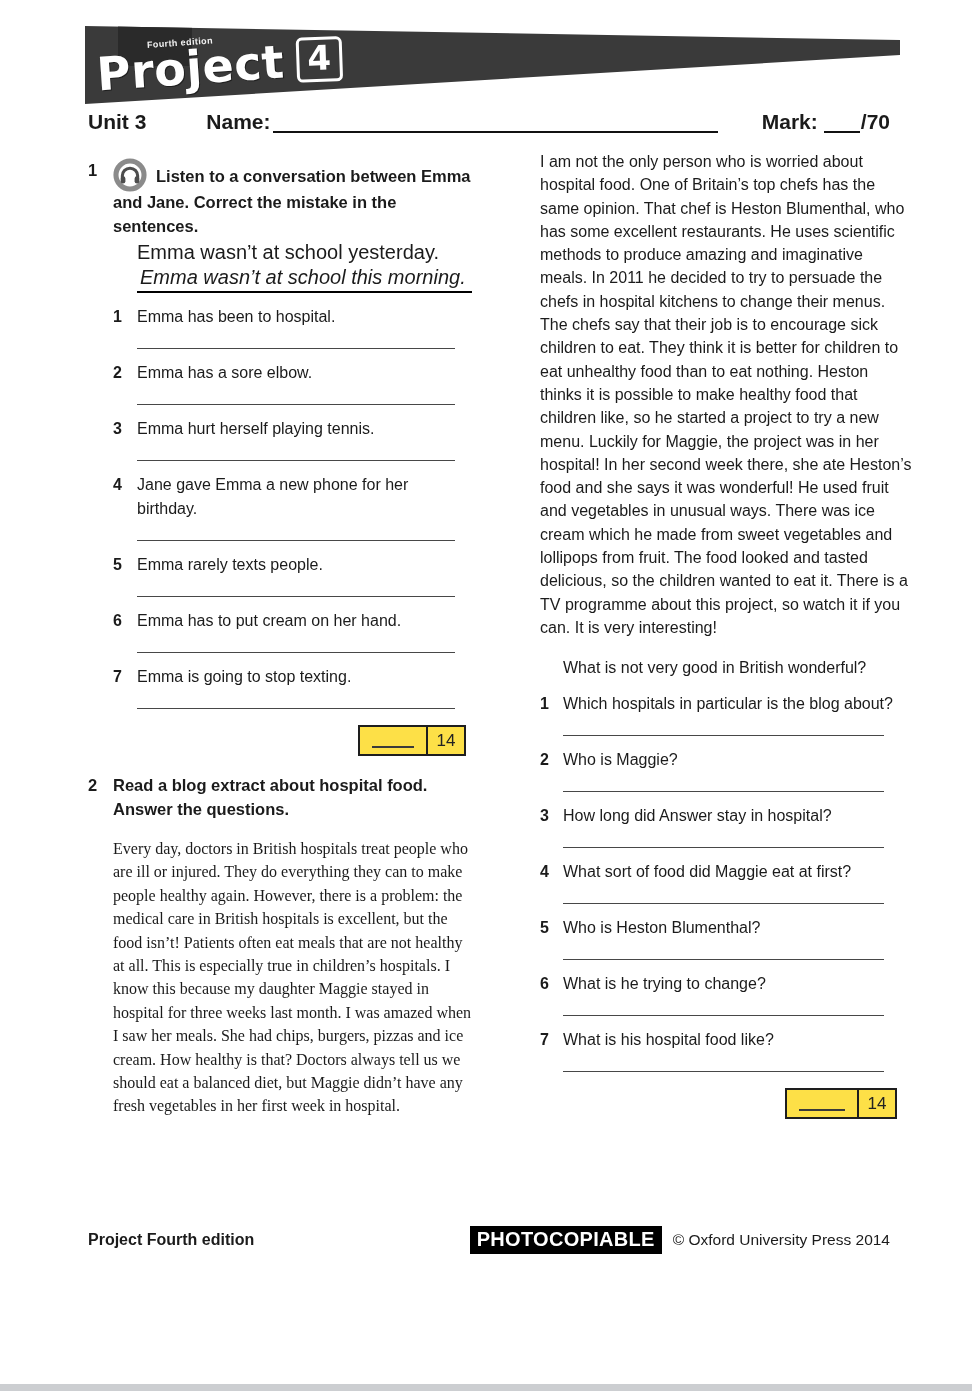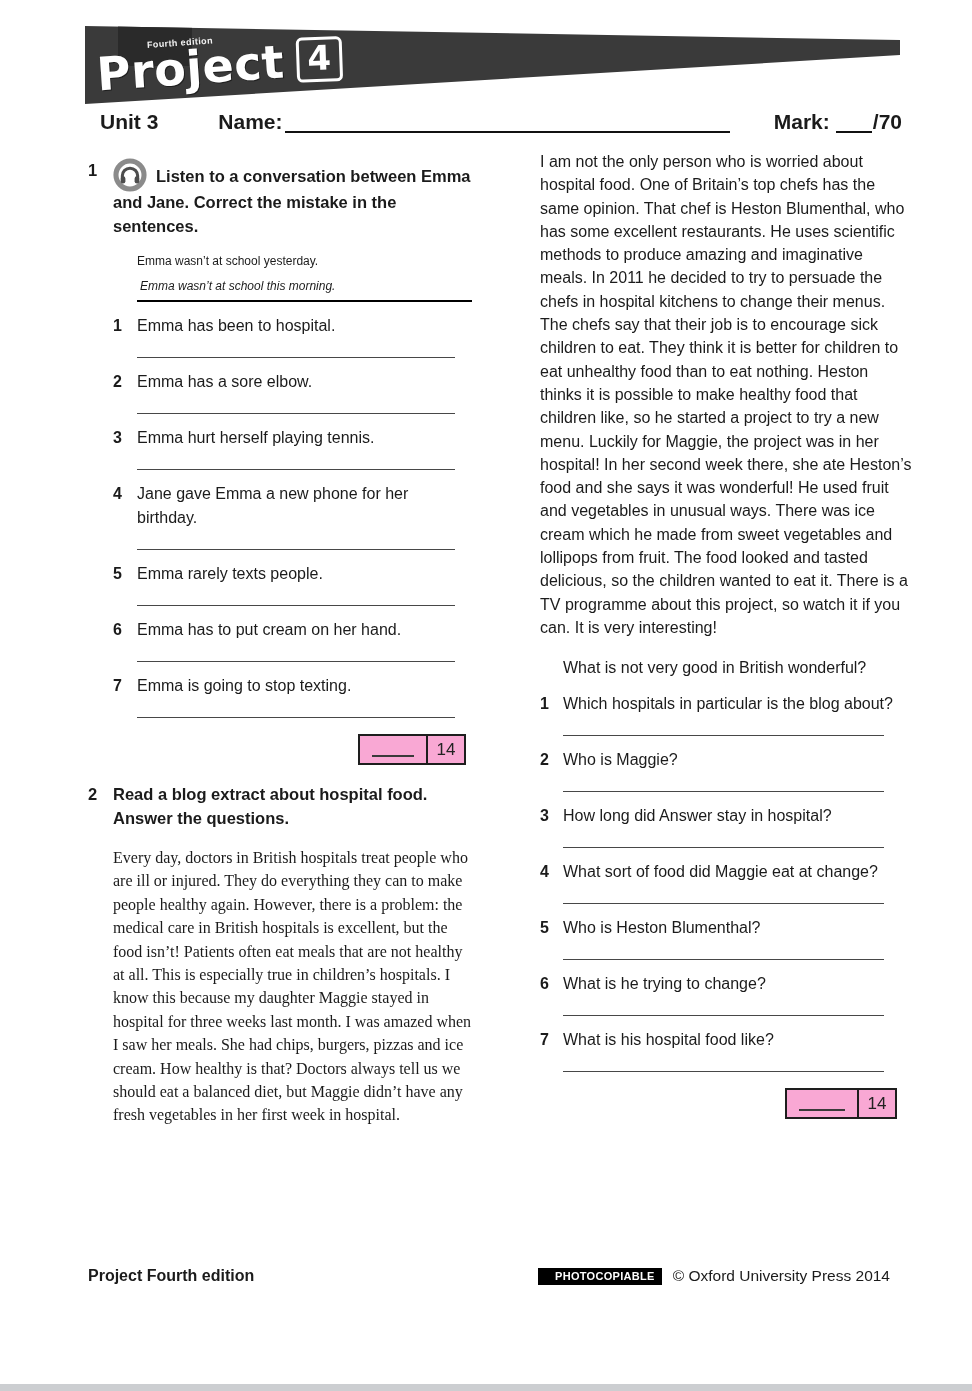--- a/index.html
+++ b/index.html
@@ -27,75 +27,75 @@
     line-height:1; letter-spacing:0.5px; text-shadow:1px 1px 0 #1f1f1f;
   }
   .logo-level {
     display:inline-block; margin-left:12px; border:3px solid #fff; border-radius:6px;
     padding:1px 8px 2px 8px; font-family:"DejaVu Sans", sans-serif; font-weight:bold;
     font-size:34px; line-height:1.05; transform:rotate(2deg); background:#3a3a3a;
   }
 
   
   .titlebar {
-    position:absolute; left:100px; top:110px; width:802px;
+    position:absolute; left:88px; top:110px; width:802px;
     display:flex; align-items:flex-end; font-size:21px; font-weight:bold;
   }
   .name-label { margin-left:60px; }
   .name-line { flex:1; height:22px; border-bottom:2px solid #111; margin:0 44px 1px 2px; }
   .mark-blank { width:36px; height:22px; border-bottom:2px solid #111; margin:0 1px 1px 6px; }
 
   
   .col-left  { position:absolute; left:88px;  top:158px; width:384px; }
   .col-right { position:absolute; left:540px; top:150px; width:373px; }
 
   .ex { position:relative; padding-left:25px; }
   .ex-num { position:absolute; left:0; top:0; font-weight:bold; font-size:16.5px; line-height:24px; }
   .ex-title { font-weight:bold; font-size:16.5px; line-height:24px; }
   .listen-badge { display:inline-block; width:36px; height:32px; vertical-align:-10px; margin-right:7px; }
 
-  .example { margin:11px 0 4px 24px; font-size:12px; line-height:24px; }
+  .example { margin:2px 0 4px 24px; font-size:20px; line-height:24px; }
   .example-answer {
     font-style:italic; border-bottom:2px solid #000000; padding:0 2px 2px 3px; margin-top:1px;
   }
 
   .qitem { position:relative; padding-left:24px; font-size:16px; line-height:24px; margin-top:12px; }
   .qnum { position:absolute; left:0; top:0; font-weight:bold; }
   .ans-line { margin:18px 0 0 24px; height:2px; border-bottom:1.6px solid #474747; }
   .col-left  .ans-line { width:318px; }
   .col-right .ans-line { width:321px; }
 
   .score {
     display:flex; width:108px; height:31px; border:2px solid #1e1e1e;
-    margin:16px 6px 0 auto; background:#f9a8d4;
+    margin:16px 6px 0 auto; background:#fde047;
   }
   .col-right .score { margin-right:16px; width:112px; }
   .score-blank { flex:1; border-right:2px solid #1e1e1e; position:relative; }
   .score-blank::after {
     content:""; position:absolute; left:12px; right:12px; bottom:6px; border-bottom:2px solid #3a3a3a;
   }
   .score-max { width:36px; display:flex; align-items:center; justify-content:center; font-size:17px; color:#222; }
 
   .ex2 { margin-top:17px; }
   .blog { margin-top:16px; font-size:16px; line-height:23.4px;font-family:Liberation Serif, serif; }
   .blog-p2 { font-size:16px; line-height:23.3px; margin:0; }
   .example-right { margin:17px 0 4px 23px; font-size:16px; line-height:24px; }
   .col-right .qitem { padding-left:23px; }
   .col-right .ans-line { margin-left:23px; }
 
   
   .footer {
-    position:absolute; left:88px; top:1267px; width:802px;
+    position:absolute; left:88px; top:1226px; width:802px;
     display:flex; align-items:center; font-size:16px;
   }
   .footer-brand { font-weight:bold; }
   .footer-right { margin-left:auto; display:flex; align-items:center; gap:11px; }
   .photocopiable {
-    background:#000; color:#fff; font-weight:bold; font-size:11px;
-    padding:2px 7px 3px 17px; letter-spacing:0.3px;
+    background:#000; color:#fff; font-weight:bold; font-size:20px;
+    padding:2px 7px 3px 7px; letter-spacing:0.3px;
   }
   .copyright { font-size:15.5px; }
   .bottom-bar { position:absolute; left:0; right:0; bottom:0; height:7px; background:#ccced1; }
 </style>
 </head>
 <body>
 
 <div class="page">
 
   <div class="banner">
@@ -215,21 +215,21 @@
     <div class="ans-line"></div>
 
     <div class="qitem">
       <span class="qnum">3</span>
       <span>How long did Answer stay in hospital?</span>
     </div>
     <div class="ans-line"></div>
 
     <div class="qitem">
       <span class="qnum">4</span>
-      <span>What sort of food did Maggie eat at change?</span>
+      <span>What sort of food did Maggie eat at first?</span>
     </div>
     <div class="ans-line"></div>
 
     <div class="qitem">
       <span class="qnum">5</span>
       <span>Who is Heston Blumenthal?</span>
     </div>
     <div class="ans-line"></div>
 
     <div class="qitem">

